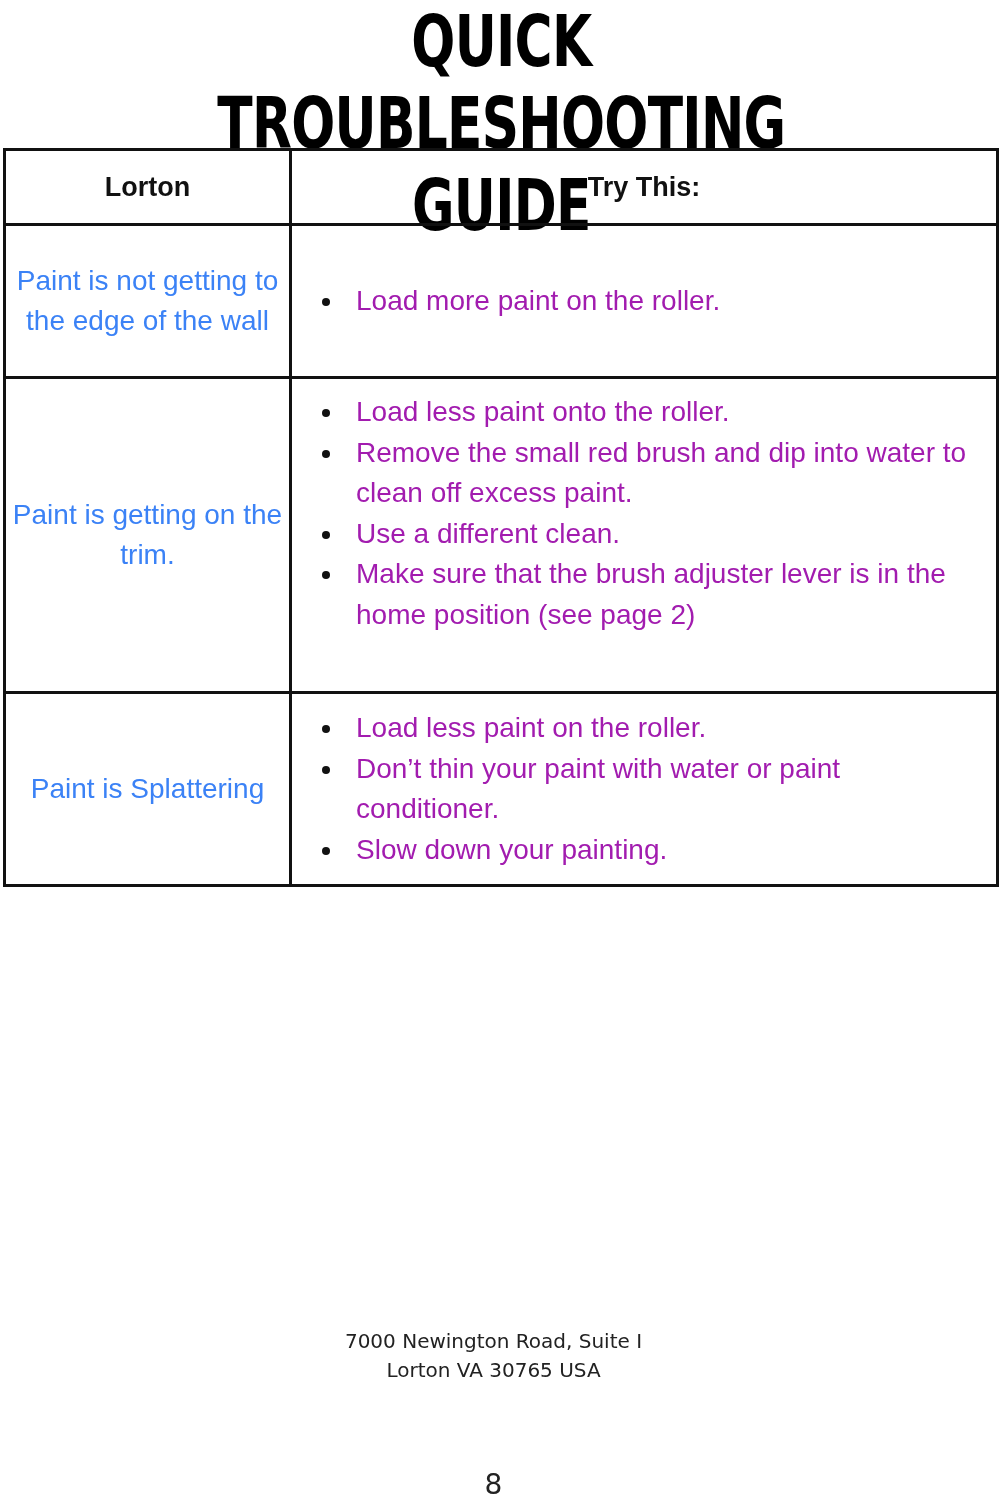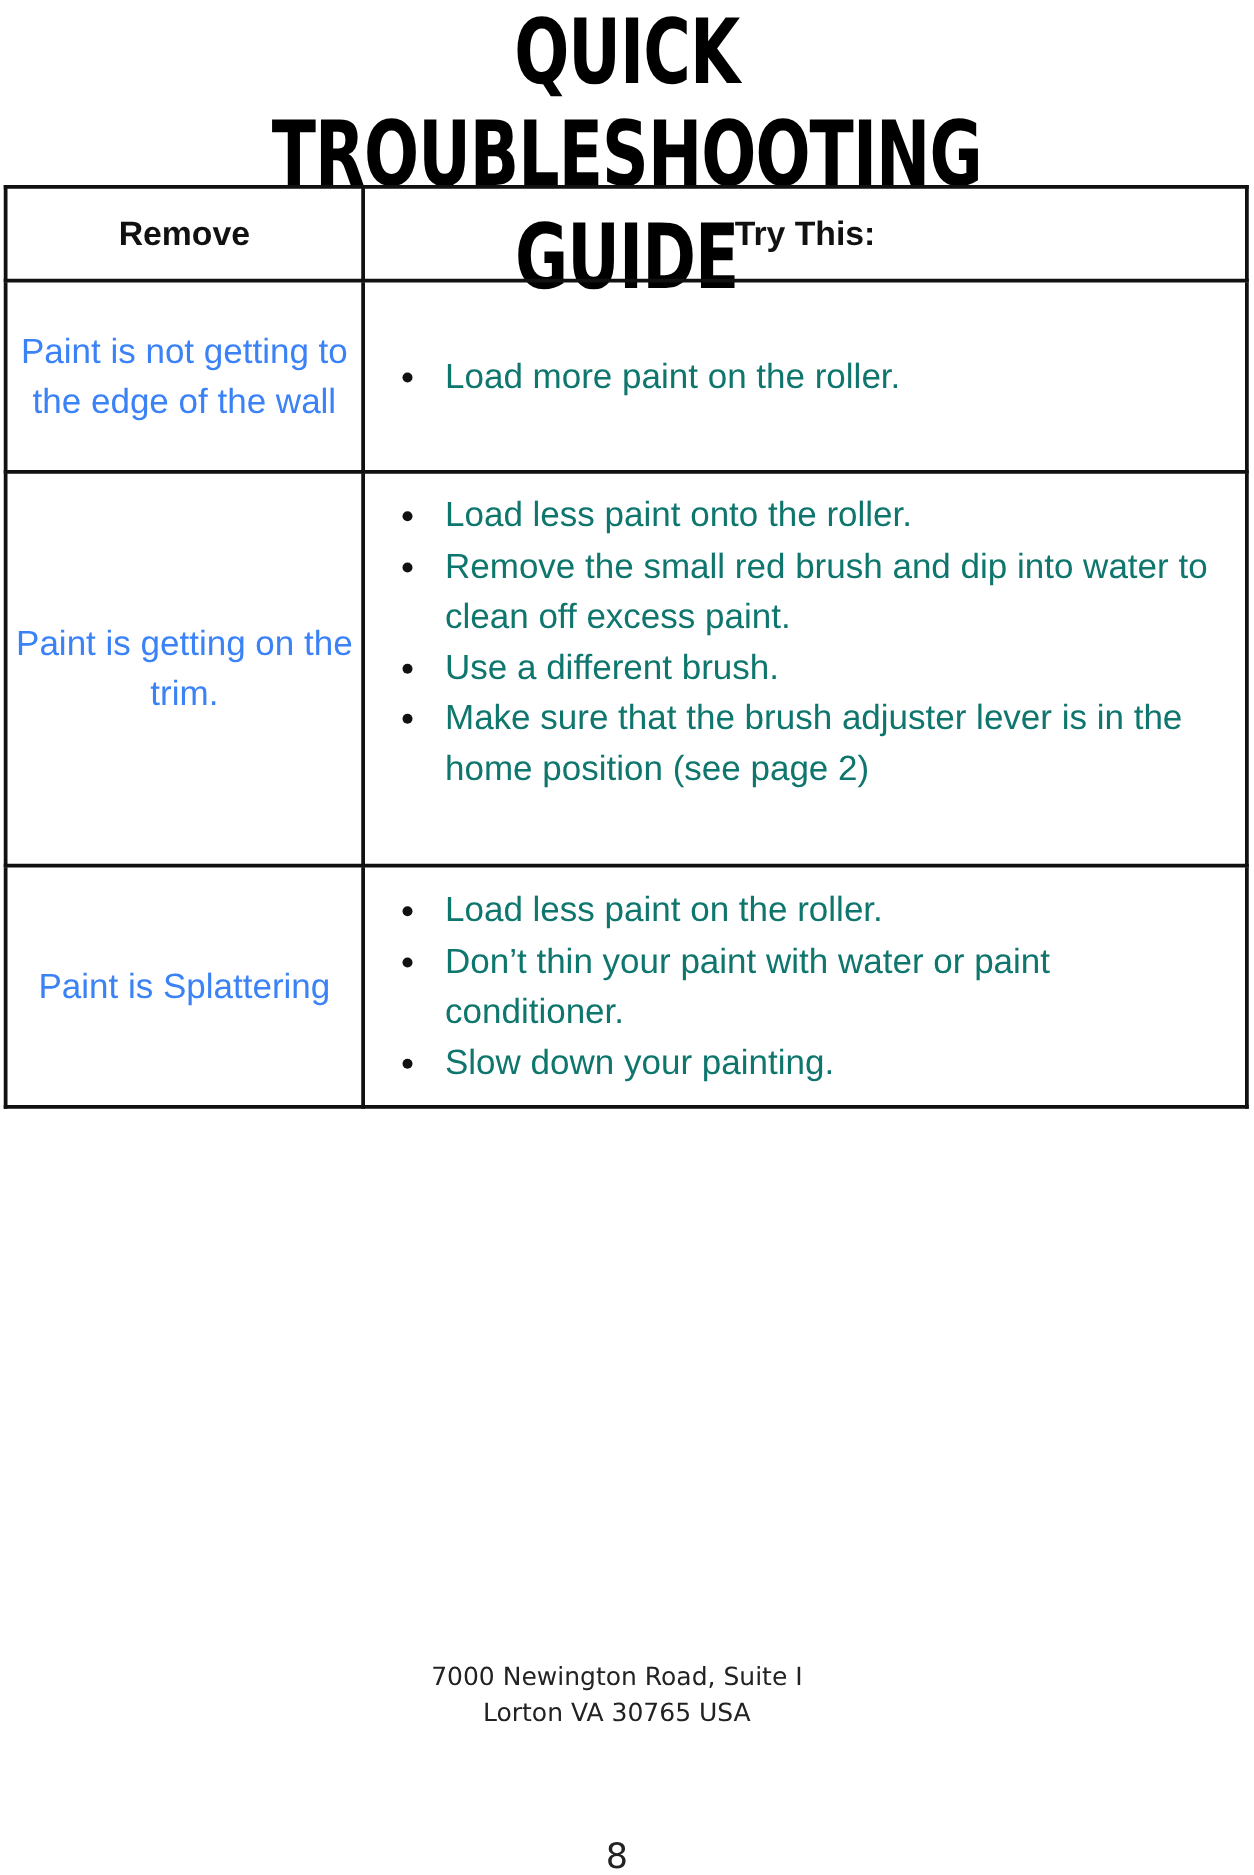--- a/index.html
+++ b/index.html
@@ -15,21 +15,21 @@
   table.guide {
     position: absolute; left: 3px; top: 148px; width: 996px;
     border-collapse: collapse;
     font-family: "Liberation Sans", sans-serif;
   }
   table.guide td, table.guide th {
     border: 3px solid #111; padding: 0; vertical-align: middle;
   }
   th { font-weight: bold; font-size: 27px; height: 72px; text-align: center; }
   td.problem { width: 283px; text-align: center; font-size: 28px; line-height: 40px; padding: 0 10px; color: #3b82f6; }
-  td.solution { font-size: 28px; line-height: 40.5px; color: #0f766e; }
+  td.solution { font-size: 28px; line-height: 40.5px; color: #a21caf; }
   td.solution ul { margin: 0; padding: 0 20px 0 64px; list-style: none; }
   td.solution li { position: relative; }
   td.solution li::before {
     content: ""; position: absolute; left: -34px; top: 17px;
     width: 8px; height: 8px; border-radius: 50%; background: #111;
   }
   tr.r1 td { height: 150px; }
   tr.r2 td { height: 312px; }
   tr.r2 td.solution { vertical-align: top; }
   tr.r2 td.solution ul { margin-top: 13px; }
@@ -44,38 +44,38 @@
     font-family: "DejaVu Sans", sans-serif; font-size: 28px; color: #222; }
 </style>
 </head>
 <body>
 
 <div class="title">QUICK TROUBLESHOOTING GUIDE</div>
 
 <table class="guide">
   <tbody>
       <tr>
-    <th>Remove</th>
+    <th>Lorton</th>
     <th>Try This:</th>
   </tr>
   <tr class="r1">
     <td class="problem">Paint is not getting to the edge of the wall</td>
     <td class="solution">
       <ul>
         <li>Load more paint on the roller.</li>
       </ul>
     </td>
   </tr>
   <tr class="r2">
     <td class="problem">Paint is getting on the trim.</td>
     <td class="solution">
       <ul>
         <li>Load less paint onto the roller.</li>
         <li>Remove the small red brush and dip into water to clean off excess paint.</li>
-        <li>Use a different brush.</li>
+        <li>Use a different clean.</li>
         <li>Make sure that the brush adjuster lever is in the home position (see page 2)</li>
       </ul>
     </td>
   </tr>
   <tr class="r4">
     <td class="problem">Paint is Splattering</td>
     <td class="solution">
       <ul>
         <li>Load less paint on the roller.</li>
         <li>Don’t thin your paint with water or paint conditioner.</li>

